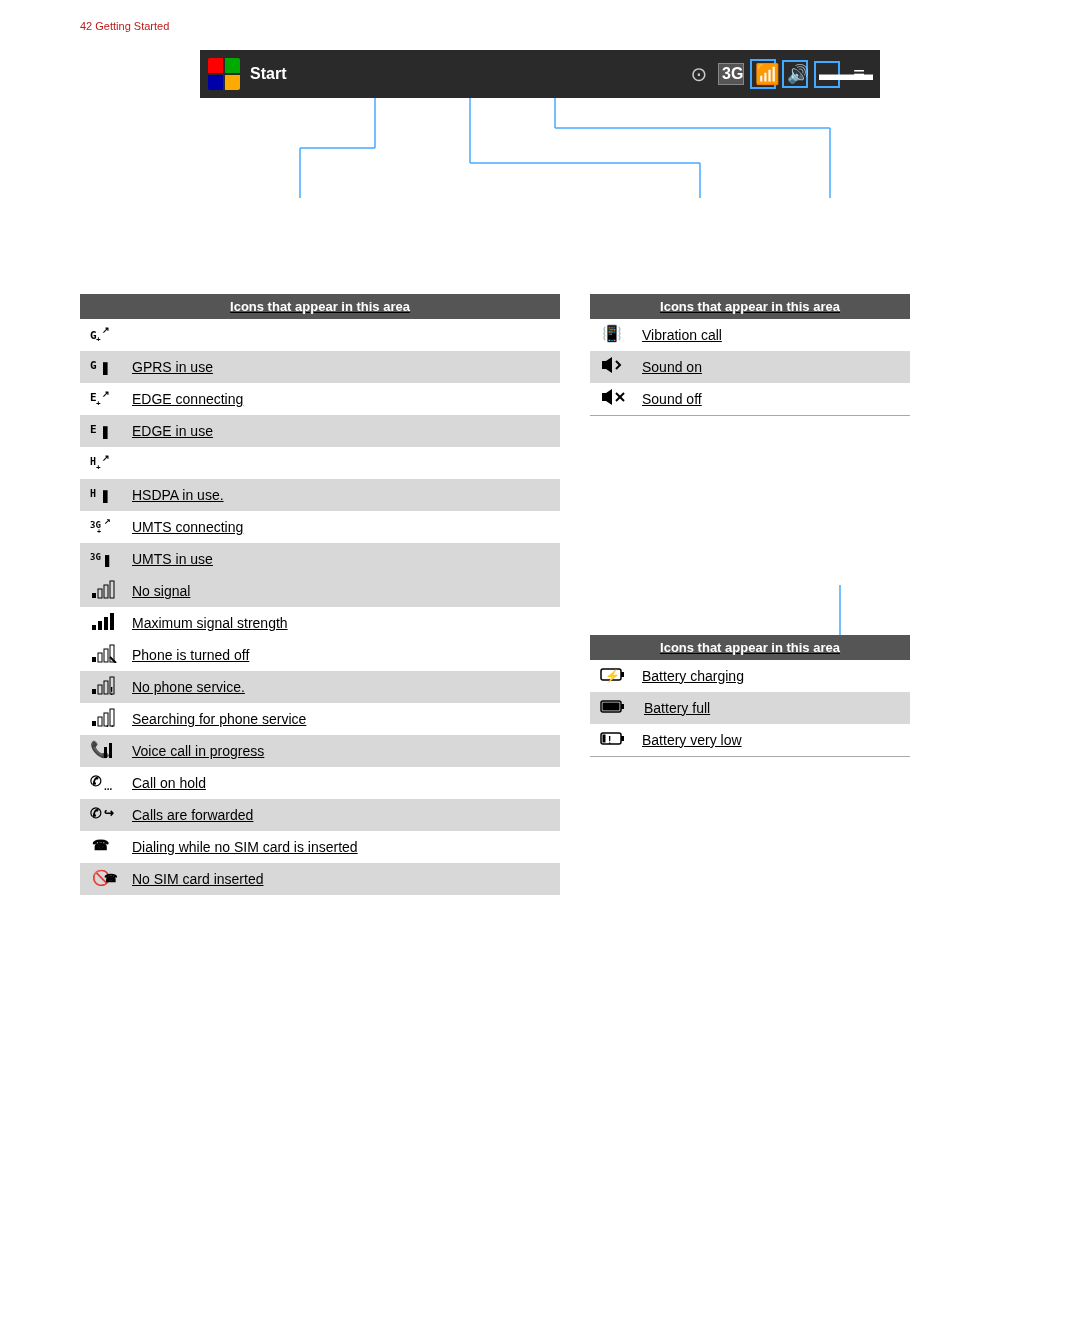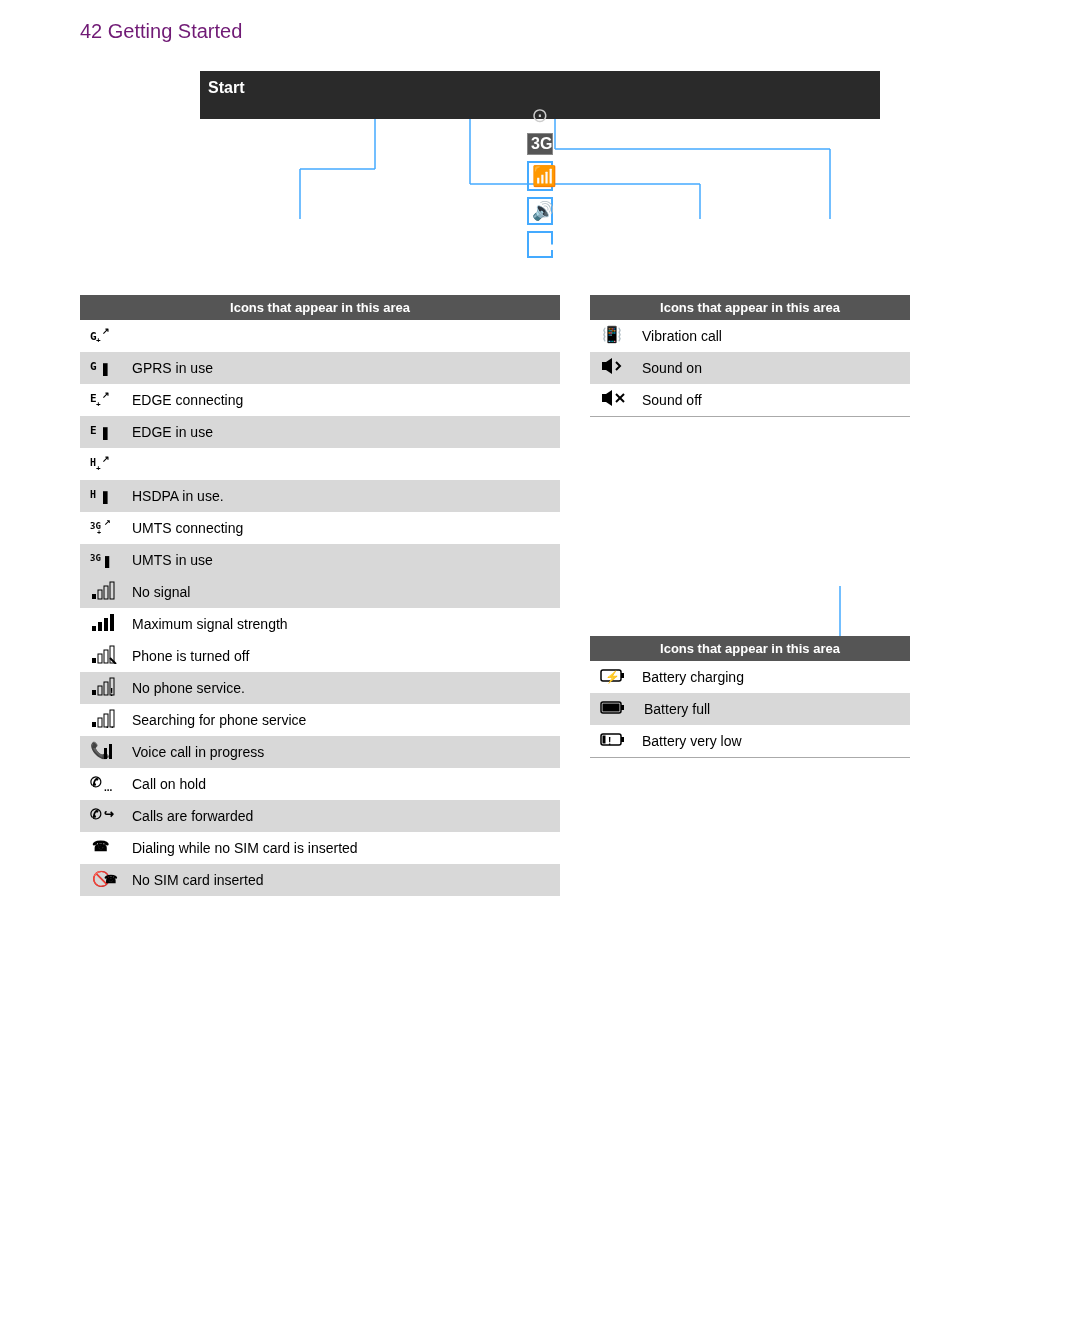--- a/index.html
+++ b/index.html
@@ -6,38 +6,37 @@
     body {
       background: #fff;
       font-family: Arial, sans-serif;
       font-size: 14px;
       color: #000;
       padding: 20px 40px;
       width: 1080px;
       min-height: 1327px;
     }
     .page-title {
-      font-size: 20px;
-      color: #701a75;
-      margin-bottom: 28px;
+      font-size: 11px;
+      color: #b91c1c;
+      margin-bottom: 18px;
       font-weight: normal;
     }
 
     
     .taskbar {
       background: #2a2a2a;
       height: 48px;
       display: flex;
       align-items: center;
       padding: 0 8px;
       gap: 6px;
       width: 680px;
       margin: 0 auto 0 60px;
       position: relative;
-      flex-direction: column;
     }
     .windows-logo {
       width: 32px;
       height: 32px;
       display: grid;
       grid-template-columns: 1fr 1fr;
       grid-template-rows: 1fr 1fr;
       gap: 2px;
       margin-right: 4px;
     }
@@ -59,21 +58,22 @@
       text-align: center;
     }
     .taskbar-icon-outlined {
       border: 2px solid #4af;
       padding: 1px 3px;
     }
 
     .tables-row {
       display: flex;
       gap: 30px;
-      margin-top: 76px;
+      margin-top: 96px;
+      text-decoration: underline;
     }
 
     
     .icon-table {
       flex: 1;
     }
     .icon-table-header {
       background: #555;
       color: #fff;
       font-weight: bold;

